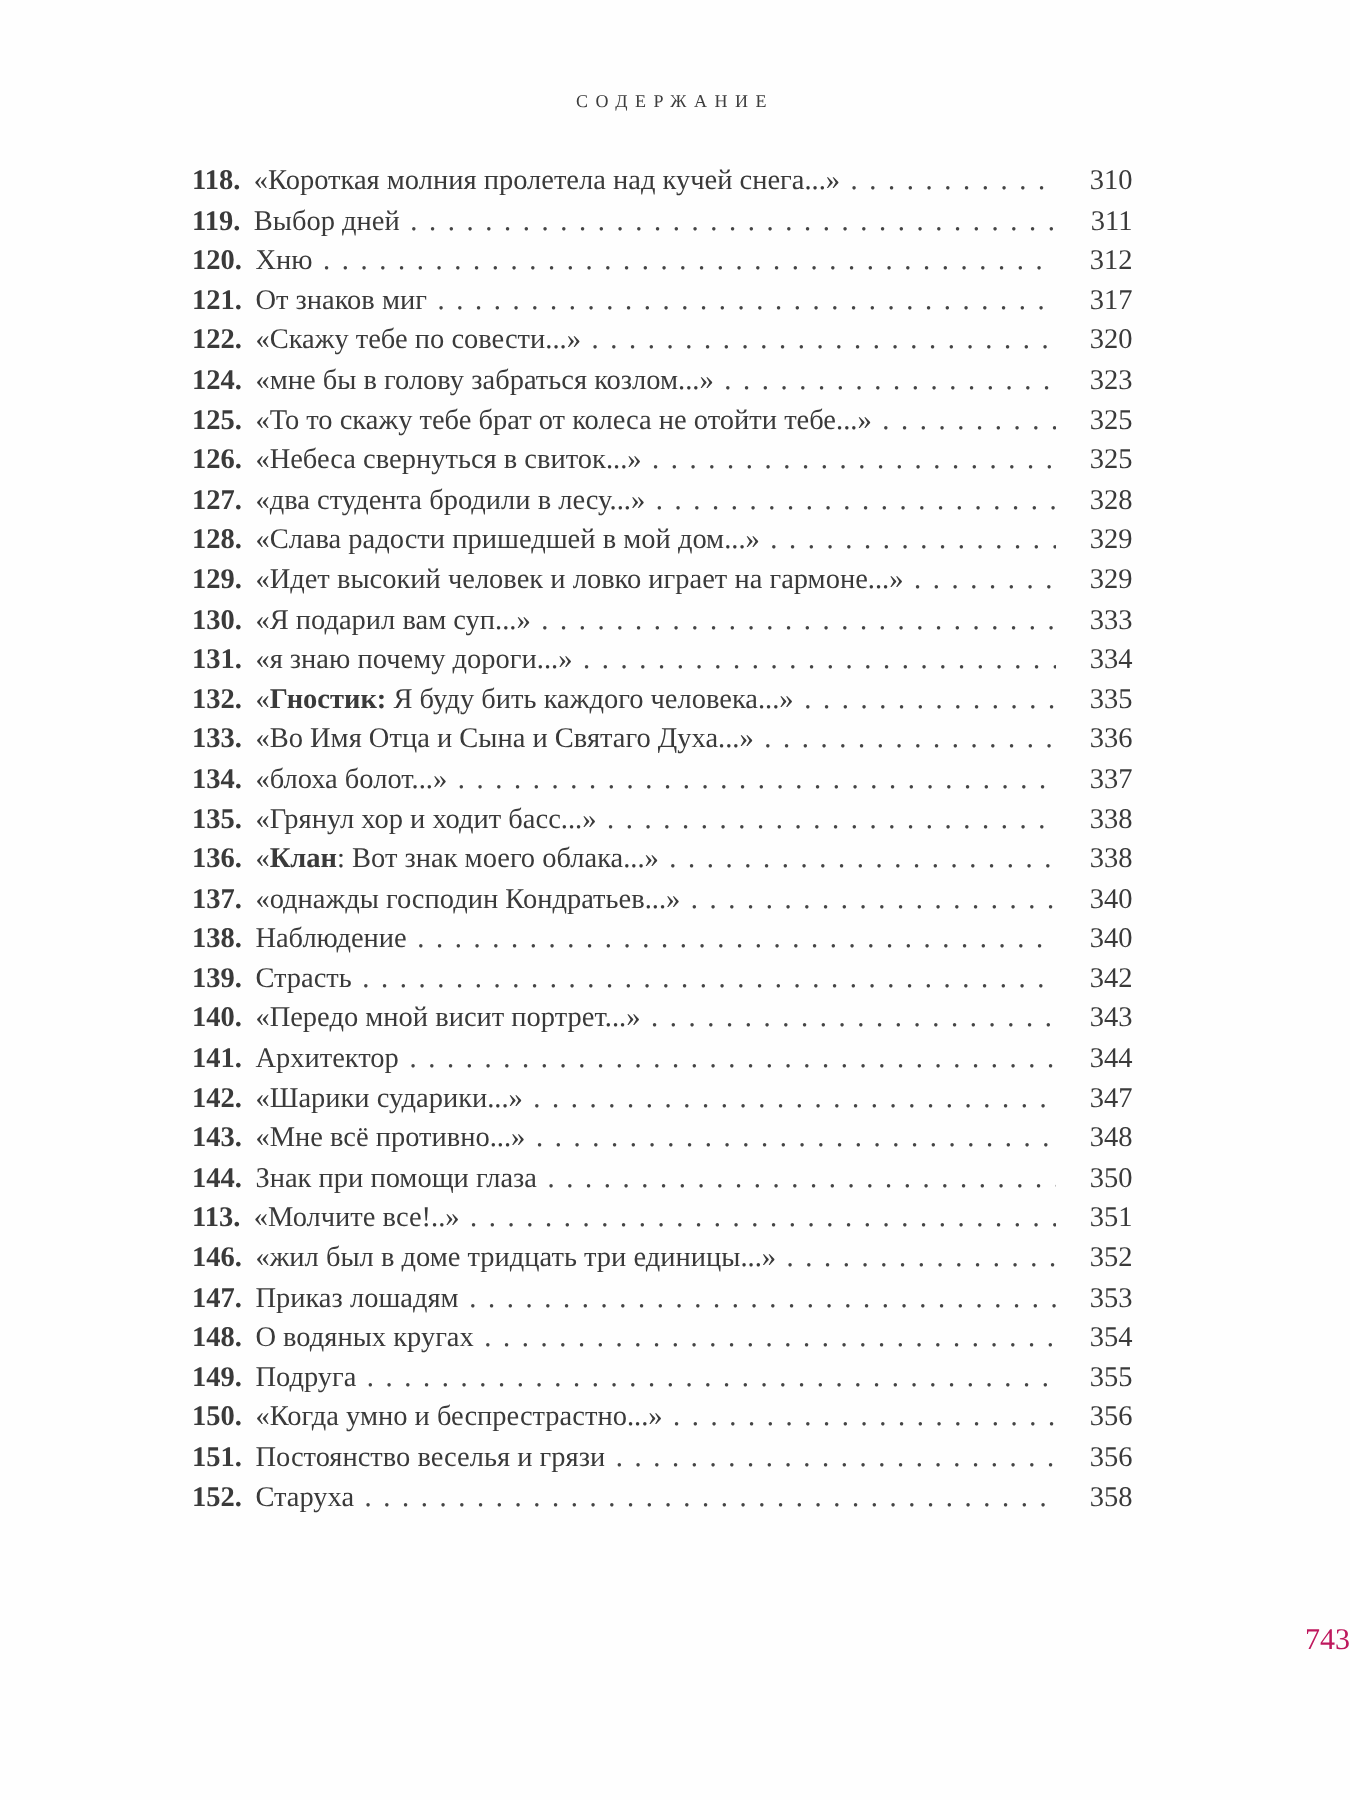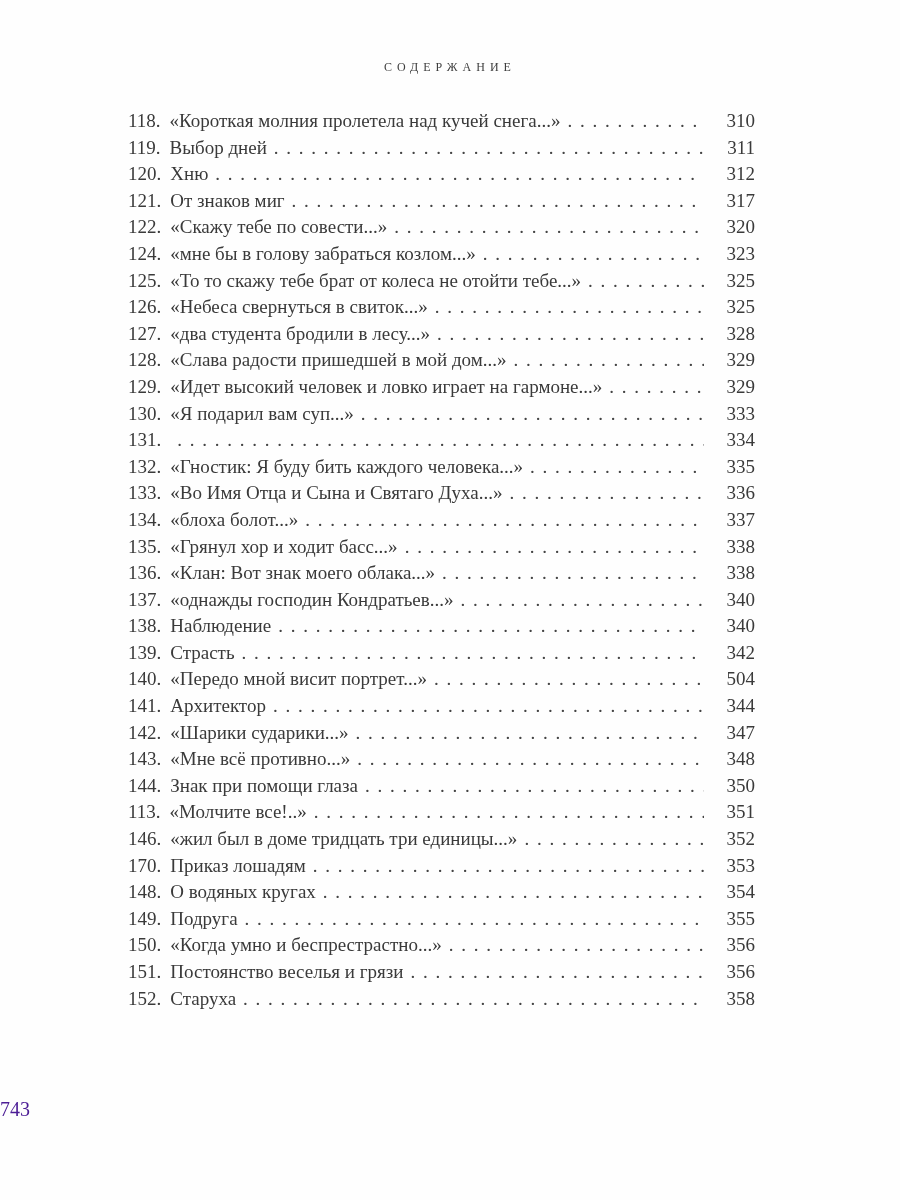--- a/index.html
+++ b/index.html
@@ -41,27 +41,28 @@
     display: flex;
     align-items: baseline;
     height: 26.6px;
     font-size: 19px;
     white-space: nowrap;
     color: #3a3a3a;
   }
   .entry-num {
     margin-right: 9px;
     flex: 0 0 auto;
+    font-weight: bold;
   }
   .entry-title {
     flex: 0 1 auto;
     overflow: hidden;
   }
   .entry-title b {
-    font-weight: 400;
+    font-weight: 700;
   }
   .dot-leader {
     flex: 1 1 0;
     overflow: hidden;
     white-space: nowrap;
     text-align: right;
     margin-left: 7px;
     margin-right: 9px;
     color: #444444;
   }
@@ -72,24 +73,23 @@
   .entry-page {
     flex: 0 0 auto;
     width: 42px;
     text-align: right;
   }
   .page-folio {
     position: absolute;
     top: 1082px;
     left: 0;
     width: 100%;
-    text-align: left;
+    text-align: right;
     font-size: 20px;
-    color: #4c1d95;
-    margin-top: 16px;
+    color: #be185d;
   }
 </style>
 </head>
 <body>
 
 <div class="page">
 
   <div class="toc-header">СОДЕРЖАНИЕ</div>
 
   <div class="toc-list">
@@ -173,20 +173,21 @@
 
   <div class="toc-row">
     <span class="entry-num">130.</span>
     <span class="entry-title"><span>«Я подарил вам суп...»</span><b></b><span></span></span>
     <span class="dot-leader"></span>
     <span class="entry-page">333</span>
   </div>
 
   <div class="toc-row">
     <span class="entry-num">131.</span>
+    <span class="entry-title"><span>«я знаю почему дороги...»</span><b></b><span></span></span>
     <span class="dot-leader"></span>
     <span class="entry-page">334</span>
   </div>
 
   <div class="toc-row">
     <span class="entry-num">132.</span>
     <span class="entry-title"><span>«</span><b>Гностик:</b><span> Я буду бить каждого человека...»</span></span>
     <span class="dot-leader"></span>
     <span class="entry-page">335</span>
   </div>
@@ -237,21 +238,21 @@
     <span class="entry-num">139.</span>
     <span class="entry-title"><span>Страсть</span><b></b><span></span></span>
     <span class="dot-leader"></span>
     <span class="entry-page">342</span>
   </div>
 
   <div class="toc-row">
     <span class="entry-num">140.</span>
     <span class="entry-title"><span>«Передо мной висит портрет...»</span><b></b><span></span></span>
     <span class="dot-leader"></span>
-    <span class="entry-page">504</span>
+    <span class="entry-page">343</span>
   </div>
 
   <div class="toc-row">
     <span class="entry-num">141.</span>
     <span class="entry-title"><span>Архитектор</span><b></b><span></span></span>
     <span class="dot-leader"></span>
     <span class="entry-page">344</span>
   </div>
 
   <div class="toc-row">
@@ -283,21 +284,21 @@
   </div>
 
   <div class="toc-row">
     <span class="entry-num">146.</span>
     <span class="entry-title"><span>«жил был в доме тридцать три единицы...»</span><b></b><span></span></span>
     <span class="dot-leader"></span>
     <span class="entry-page">352</span>
   </div>
 
   <div class="toc-row">
-    <span class="entry-num">170.</span>
+    <span class="entry-num">147.</span>
     <span class="entry-title"><span>Приказ лошадям</span><b></b><span></span></span>
     <span class="dot-leader"></span>
     <span class="entry-page">353</span>
   </div>
 
   <div class="toc-row">
     <span class="entry-num">148.</span>
     <span class="entry-title"><span>О водяных кругах</span><b></b><span></span></span>
     <span class="dot-leader"></span>
     <span class="entry-page">354</span>

